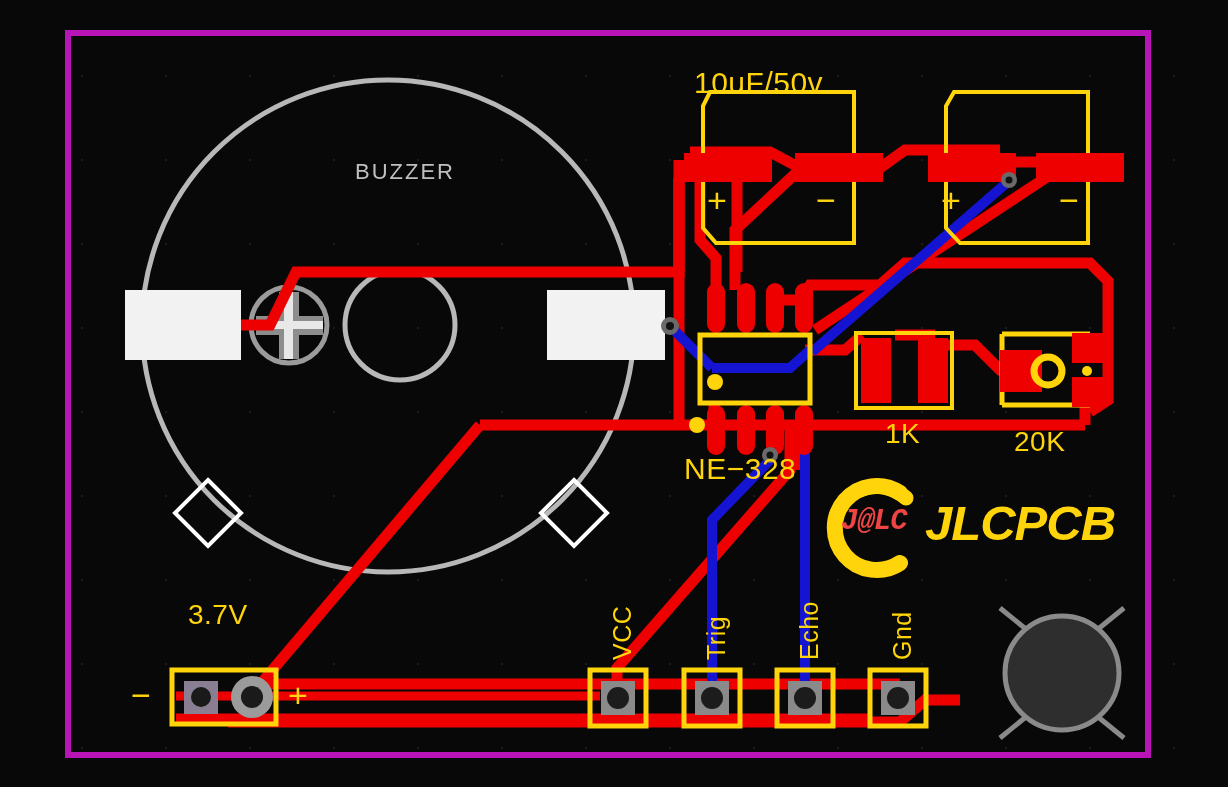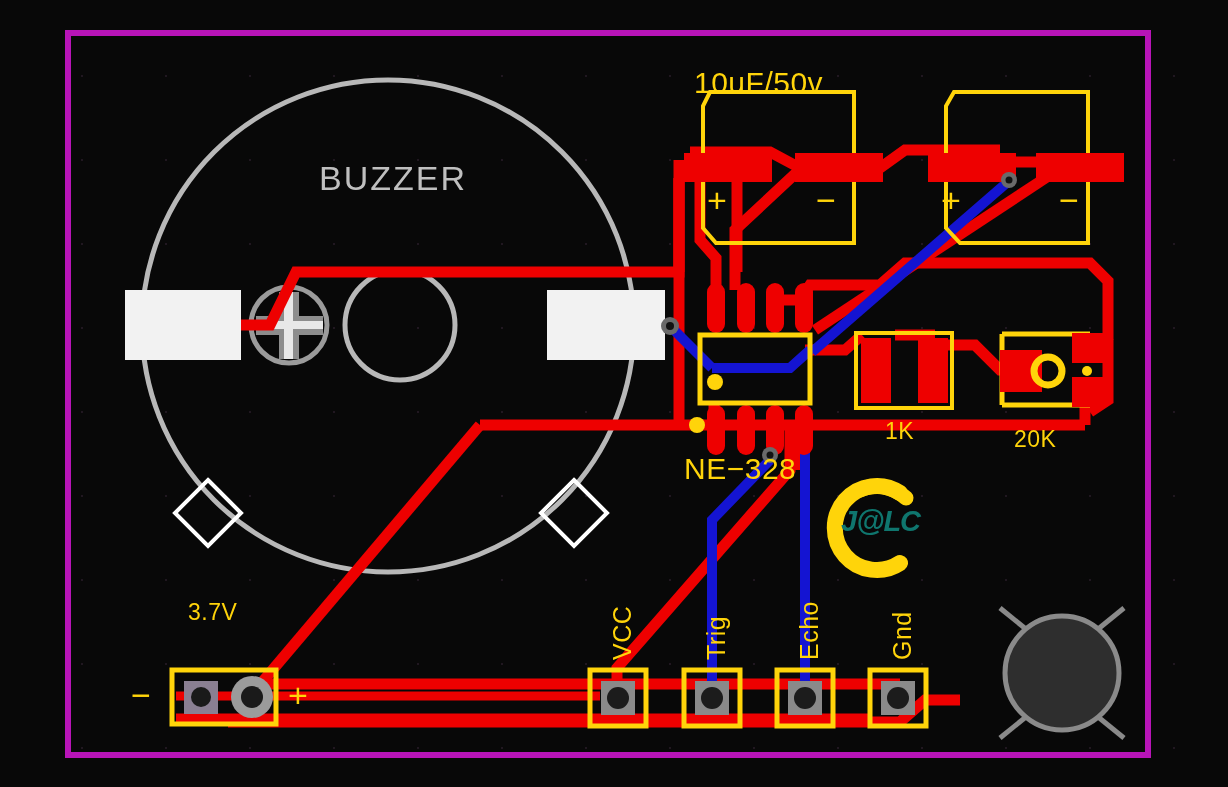--- a/index.html
+++ b/index.html
@@ -5,29 +5,29 @@
   html,body{margin:0;padding:0;background:#050505;}
   body{width:1228px;height:787px;overflow:hidden;font-family:"Liberation Sans",sans-serif;}
   #stage{position:relative;width:1228px;height:787px;background:#080808;overflow:hidden;}
   #dots{position:absolute;inset:0;
     background-image:radial-gradient(circle, #241a24 1.1px, transparent 1.3px);
     background-size:84px 84px;background-position:40px 34px;opacity:.85;}
   svg#pcb{position:absolute;inset:0;width:1228px;height:787px;}
   .lbl{position:absolute;color:#ffd40a;font-family:"Liberation Sans",sans-serif;
        white-space:nowrap;letter-spacing:.5px;}
   .lbl.big{font-size:30px;}
-  .lbl.mid{font-size:23px;}
+  .lbl.mid{font-size:28px;}
   .lbl.sm{font-size:25px;}
   .lbl.pm{font-size:34px;font-weight:300;}
   .vert{transform-origin:left top;transform:rotate(-90deg);}
-  .buzzlbl{position:absolute;color:#bfbfbf;font-size:34px;letter-spacing:2px;}
+  .buzzlbl{position:absolute;color:#bfbfbf;font-size:22px;letter-spacing:2px;margin-left:36px;}
   .jl{position:absolute;color:#ffd40a;font-style:italic;font-weight:bold;
       font-size:49px;letter-spacing:-1px;font-family:"Liberation Sans",sans-serif;}
-  .jatlc{position:absolute;color:#0f766e;font-style:italic;font-weight:bold;
-      font-size:29px;font-family:Liberation Sans, sans-serif;letter-spacing:-1px;}
+  .jatlc{position:absolute;color:#ef4444;font-style:italic;font-weight:bold;
+      font-size:29px;font-family:Liberation Mono, monospace;letter-spacing:-1px;}
 </style>
 </head>
 <body>
 
 <div id="stage">
   <div id="dots"></div>
 
   <svg id="pcb" viewBox="0 0 1228 787">
     <defs>
       <g id="g"></g>
@@ -230,13 +230,14 @@
   <div class="lbl mid" style="left:188px;top:599px;">3.7V</div>
   <div class="lbl pm" style="left:131px;top:676px;">−</div>
   <div class="lbl pm" style="left:288px;top:676px;">+</div>
 
   <div class="lbl sm vert" style="left:608px;top:660px;">VCC</div>
   <div class="lbl sm vert" style="left:702px;top:660px;">Trig</div>
   <div class="lbl sm vert" style="left:795px;top:660px;">Echo</div>
   <div class="lbl sm vert" style="left:888px;top:660px;">Gnd</div>
 
   <div class="jatlc" style="left:841px;top:505px;">J@LC</div>
+  <div class="jl" style="left:925px;top:495px;">JLCPCB</div>
 </div>
 
 </body></html>

